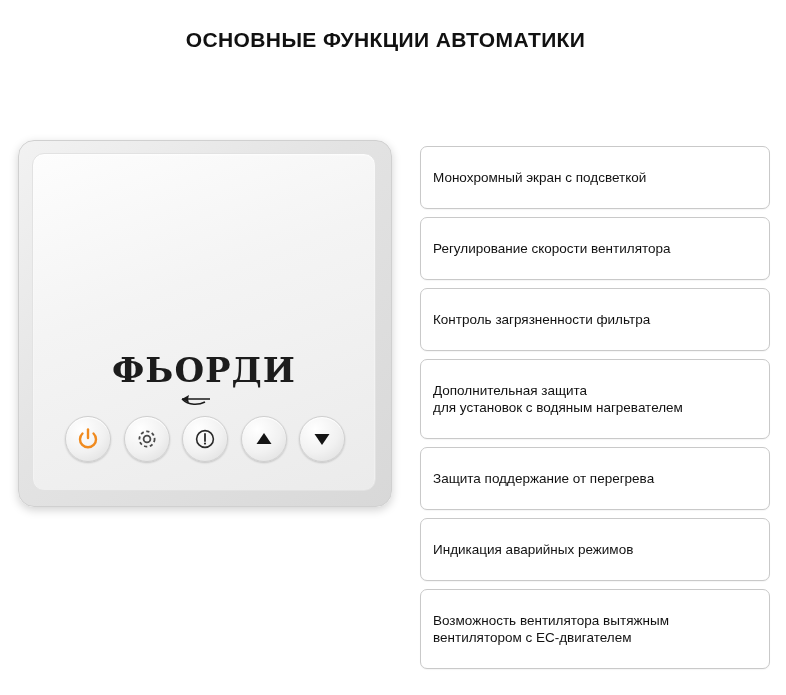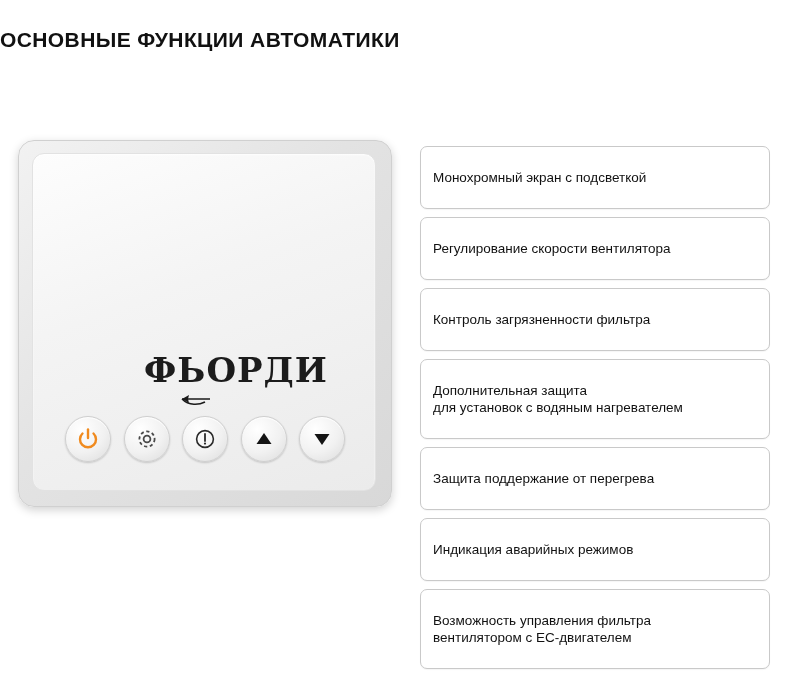--- a/index.html
+++ b/index.html
@@ -14,21 +14,21 @@
     color: #1a1a1a;
     overflow: hidden;
     position: relative;
   }
 
   .page-title {
     position: absolute;
     top: 28px;
     left: 0;
     width: 771px;
-    text-align: left;
+    text-align: center;
     font-size: 21px;
     font-weight: bold;
     letter-spacing: 0.4px;
     color: #111111;
   }
 
   
   .device-wrap {
     position: absolute;
     left: 18px;
@@ -88,21 +88,20 @@
     position: absolute;
     left: 0;
     top: 196px;
     width: 342px;
     text-align: center;
     font-family: "DejaVu Serif", serif;
     font-size: 34px;
     font-weight: bold;
     letter-spacing: 1px;
     color: #1c1c1c;
-    padding-left: 32px;
   }
 
   .btn-row {
     position: absolute;
     left: 32px;
     top: 262px;
     width: 280px;
     display: flex;
     justify-content: space-between;
     align-items: center;
@@ -239,16 +238,16 @@
       <span>Дополнительная защита
 для установок с водяным нагревателем</span>
     </div>
   <div class="feature">
       <span>Защита поддержание от перегрева</span>
     </div>
   <div class="feature">
       <span>Индикация аварийных режимов</span>
     </div>
   <div class="feature">
-      <span>Возможность управления фильтра
+      <span>Возможность вентилятора вытяжным
 вентилятором с ЕС-двигателем</span>
     </div>
 </div>
 
 </body></html>

